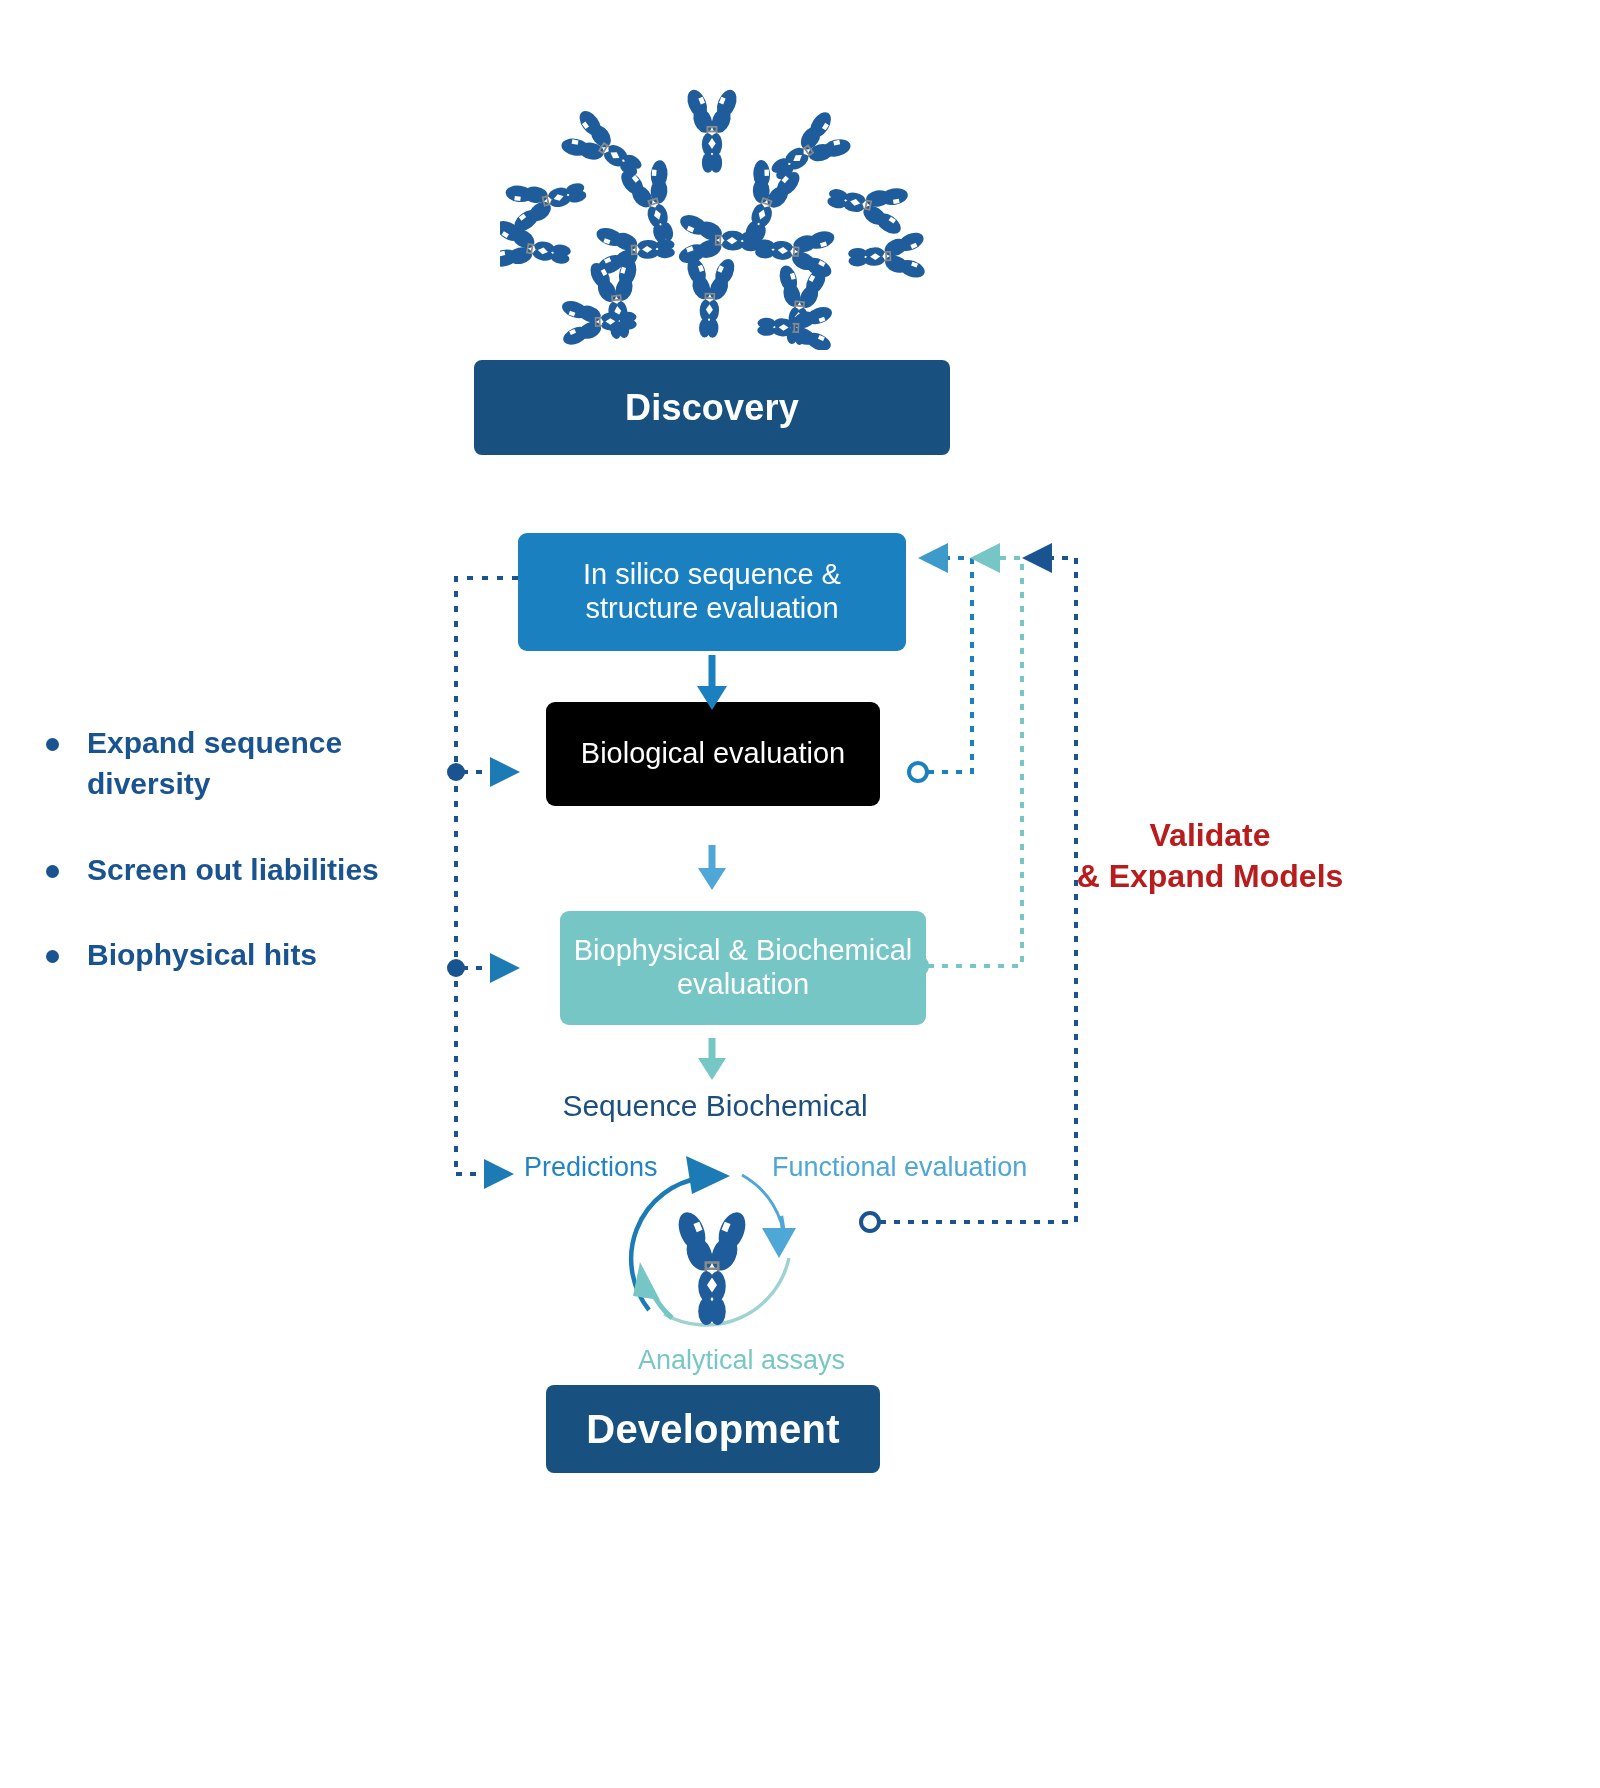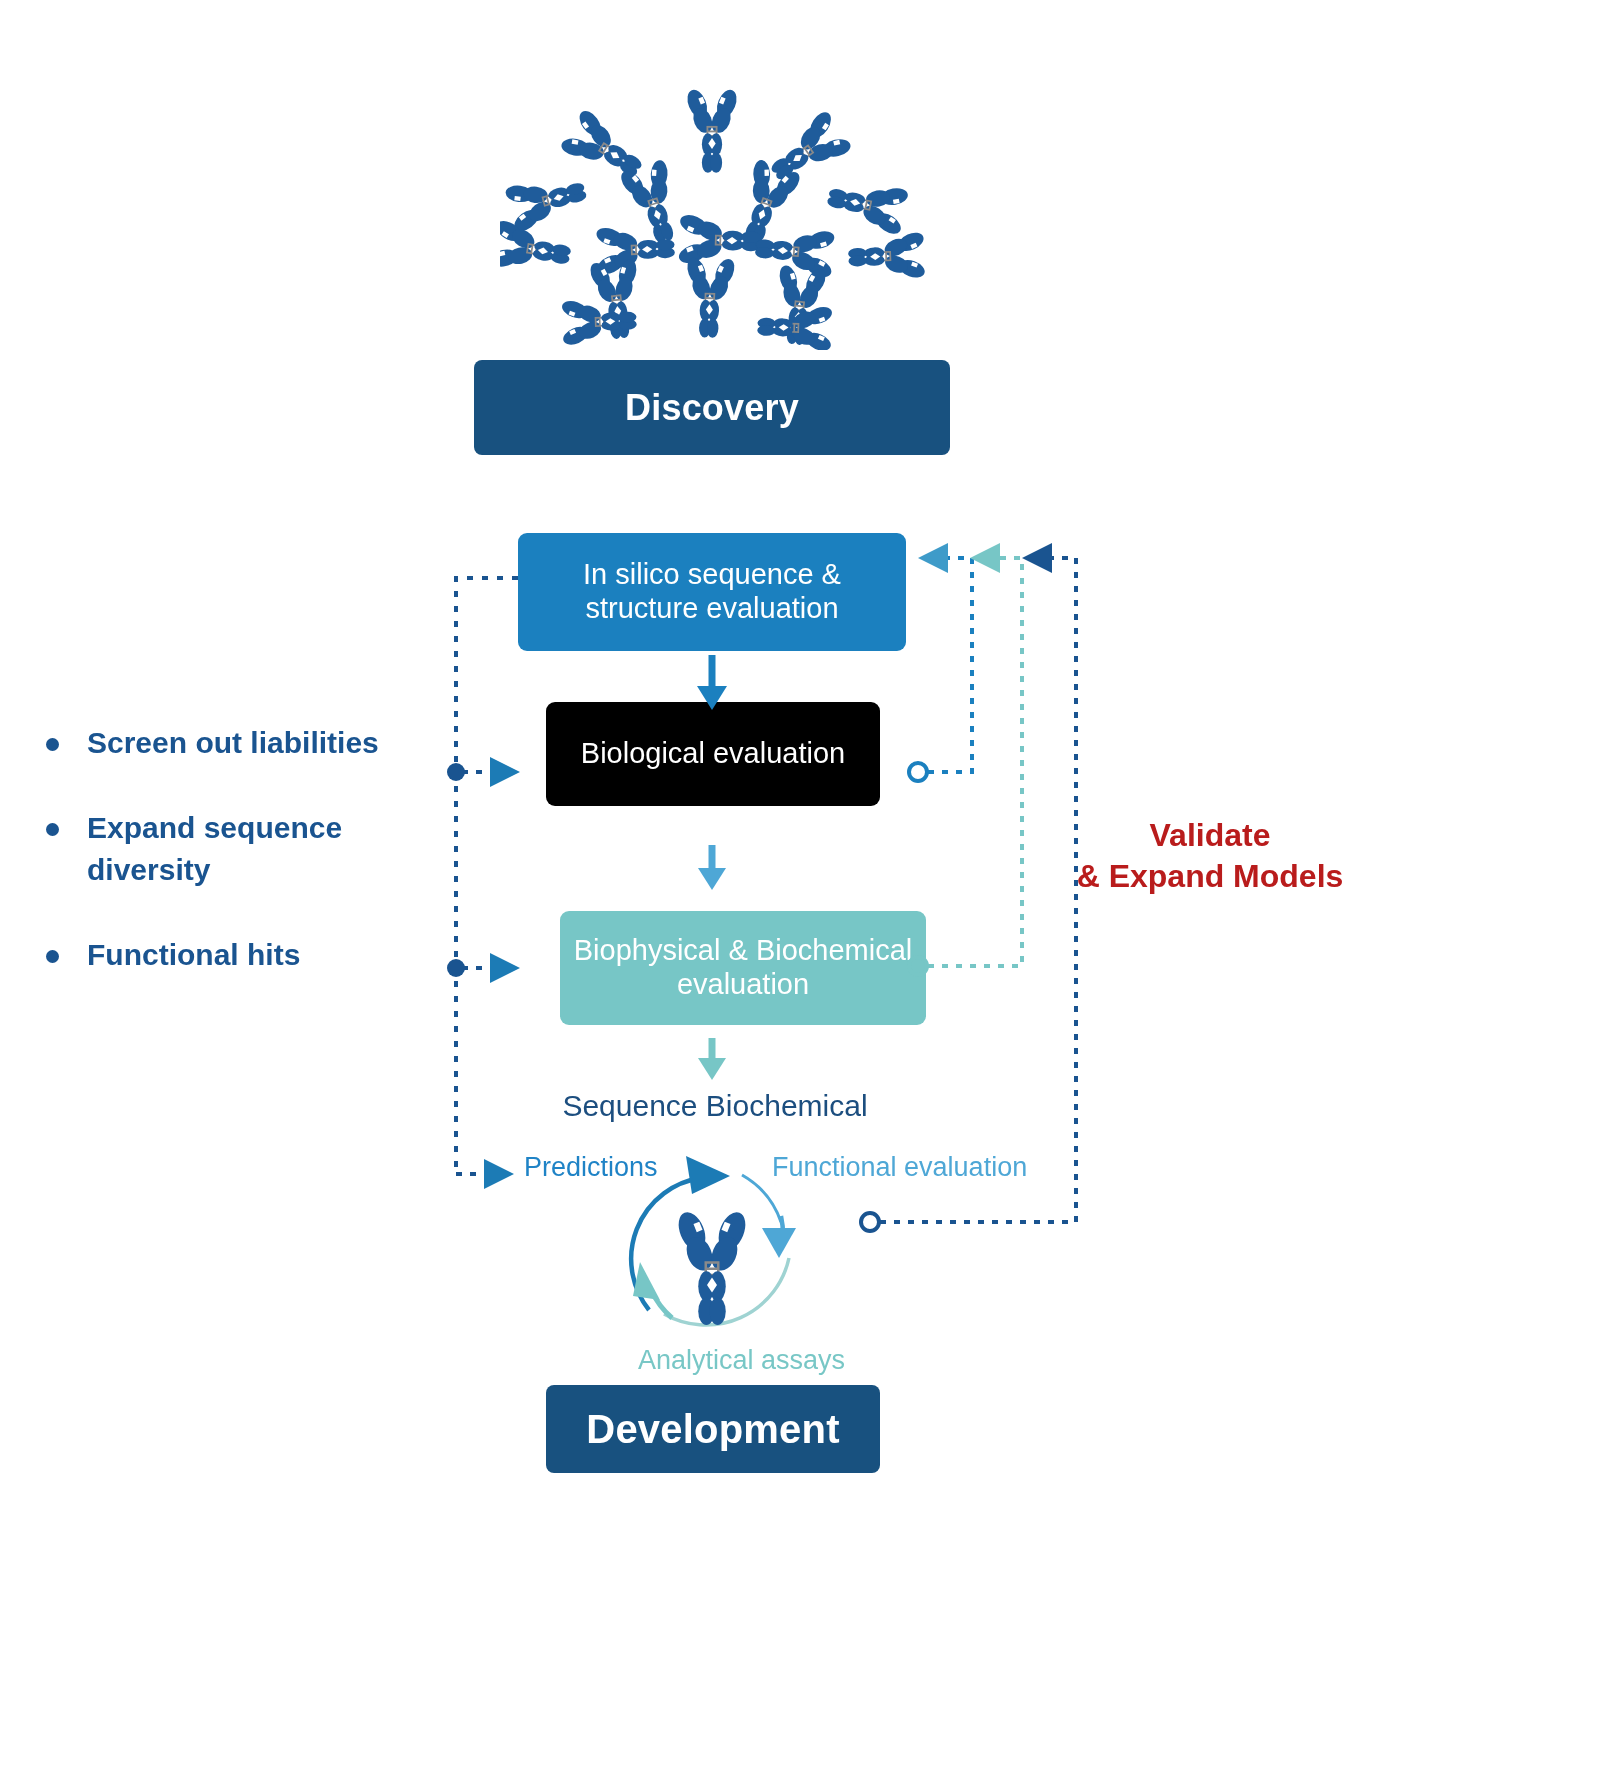--- a/index.html
+++ b/index.html
@@ -123,29 +123,29 @@
   <div class="lbl" id="analytical-label">Analytical assays</div>
 
   <div id="validate-text">
     <span>Validate</span><br>
     <span>&amp; Expand Models</span>
   </div>
 
   <div id="bullets">
     <div class="bullet-row">
       <span class="bullet-dot"></span>
+      <span class="bullet-text">Expand sequence diversity</span>
+    </div>
+    <div class="bullet-row">
+      <span class="bullet-dot"></span>
       <span class="bullet-text">Screen out liabilities</span>
     </div>
     <div class="bullet-row">
       <span class="bullet-dot"></span>
-      <span class="bullet-text">Expand sequence diversity</span>
-    </div>
-    <div class="bullet-row">
-      <span class="bullet-dot"></span>
-      <span class="bullet-text">Functional hits</span>
+      <span class="bullet-text">Biophysical hits</span>
     </div>
   </div>
 
   <svg id="overlay" viewBox="0 0 1600 1788">
 
     <g>
       <line x1="712" y1="655" x2="712" y2="690" stroke="#1B80BF" stroke-width="7"></line>
       <polygon points="697,686 727,686 712,710" fill="#1B80BF"></polygon>
     </g>
     <g>

